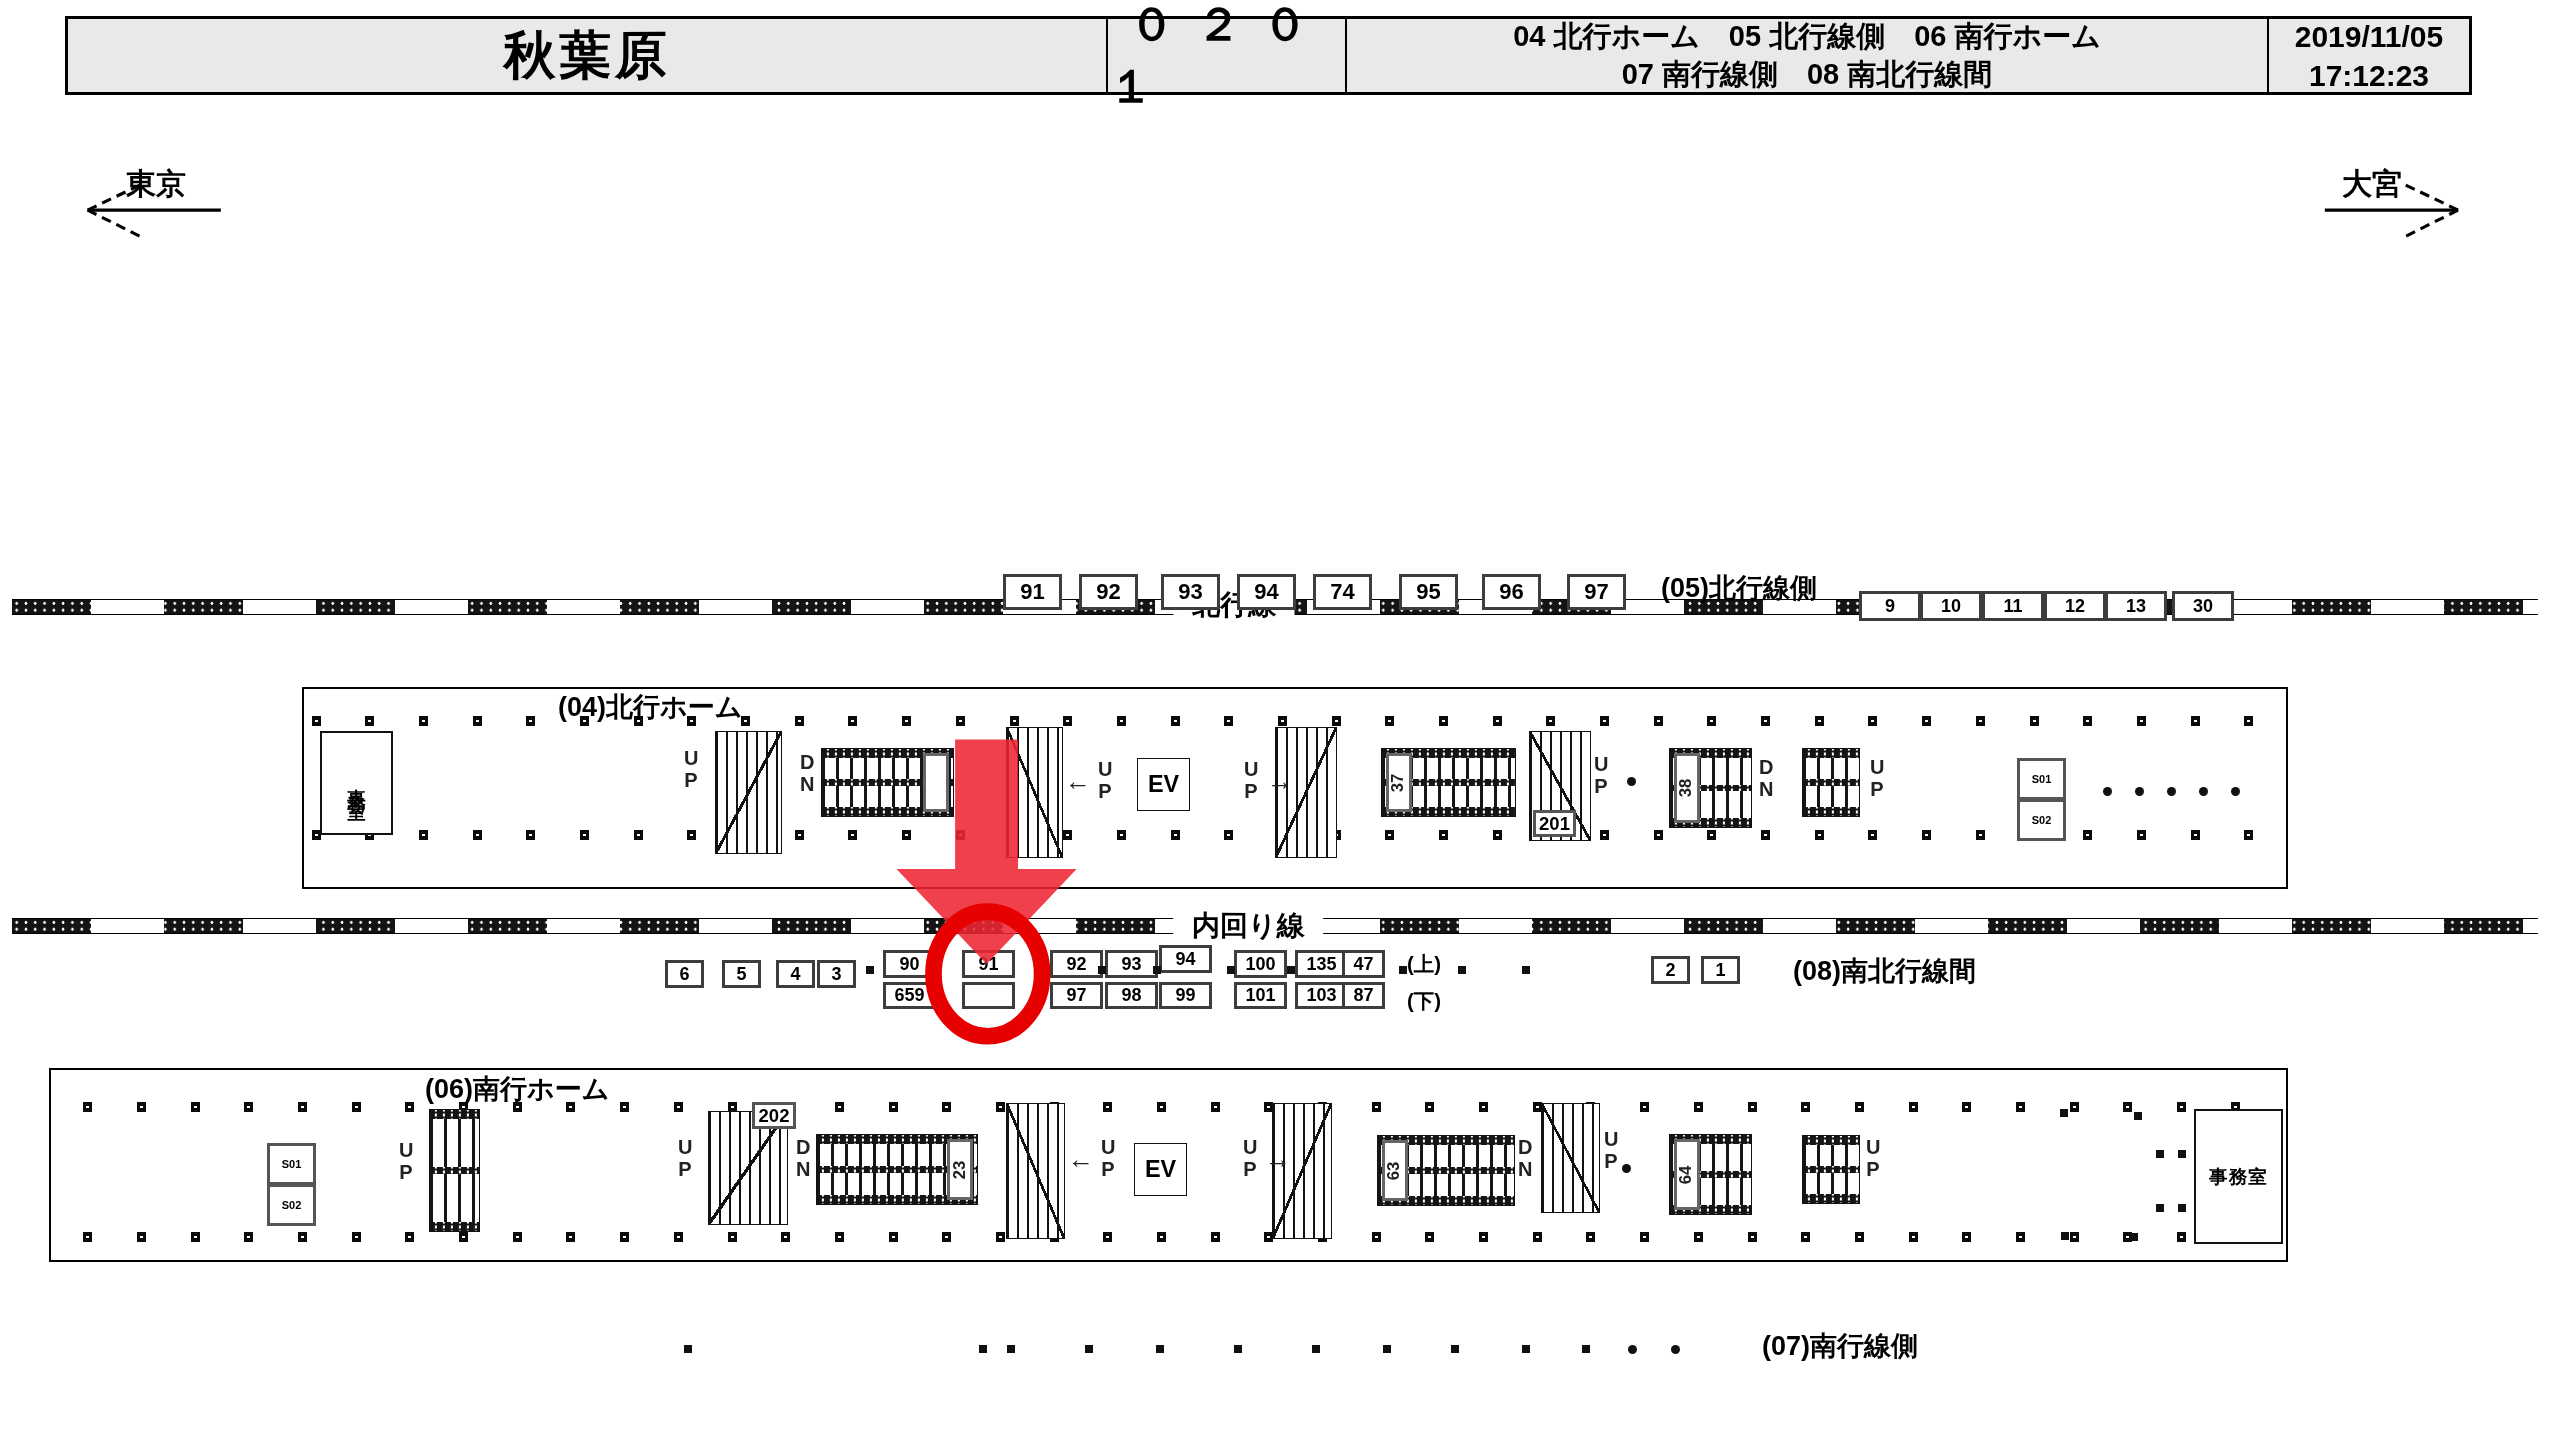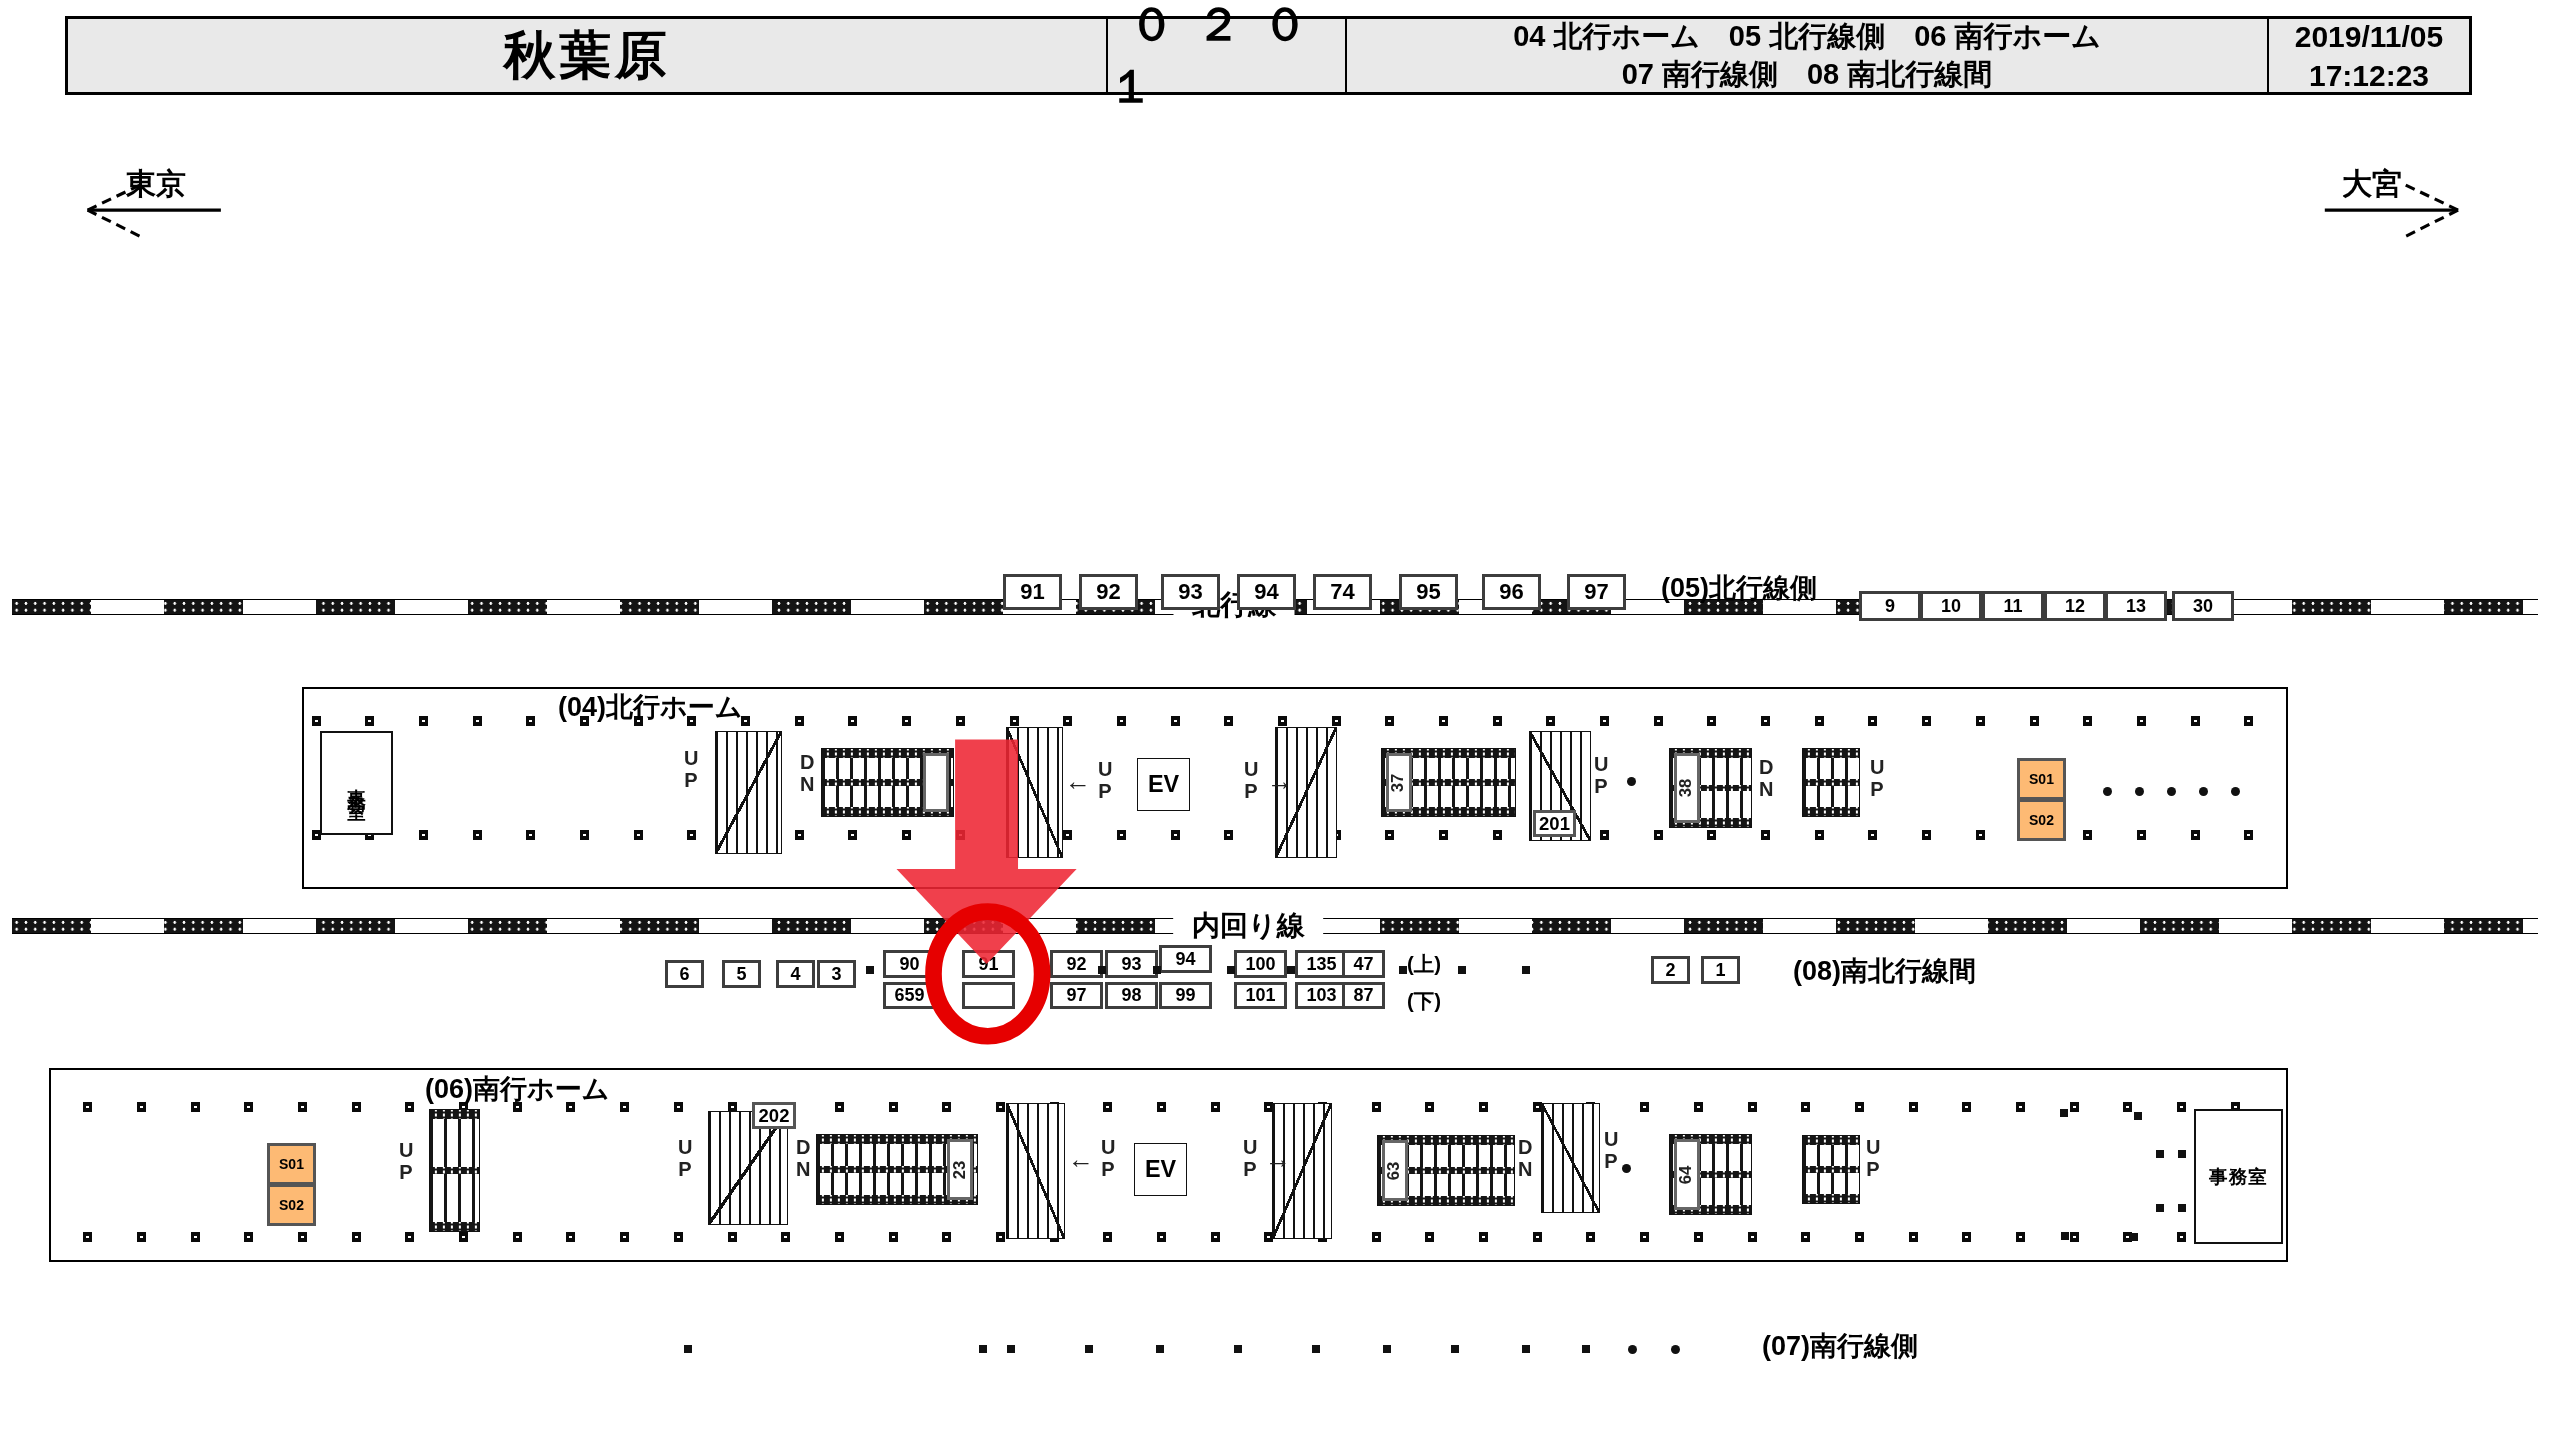--- a/index.html
+++ b/index.html
@@ -54,22 +54,22 @@
   .esc .steps{flex:1;background:repeating-linear-gradient(90deg,#151515 0 3.1px,transparent 3.1px 14px);}
   .numbox{position:absolute;top:4.3px;bottom:4.3px;width:26px;background:#fff;border:3.7px solid #666;
           display:flex;align-items:center;justify-content:center;z-index:4;box-sizing:border-box;}
   .numbox span{transform:rotate(-90deg);font-size:16.7px;font-weight:bold;color:#222;}
   .numplate{position:absolute;border:3.7px solid #555;background:#fff;display:flex;align-items:center;
             justify-content:center;font-size:18.5px;font-weight:bold;z-index:4;box-sizing:border-box;}
   .ev{position:absolute;border:1.9px solid #111;background:#fff;display:flex;align-items:center;
       justify-content:center;font-size:23.4px;font-weight:bold;z-index:3;box-sizing:border-box;}
   .sunit{position:absolute;width:49px;height:83px;background:#555;border:3.7px solid #555;
          display:flex;flex-direction:column;gap:5px;z-index:3;box-sizing:border-box;}
-  .sunit div{flex:1;background:#fdba74;display:flex;align-items:center;justify-content:center;
-             font-size:14px;font-weight:bold;}
+  .sunit div{flex:1;background:#ffffff;display:flex;align-items:center;justify-content:center;
+             font-size:11px;font-weight:bold;}
   .vlabel{position:absolute;width:1.25ch;font-size:20px;font-weight:bold;line-height:1.08;
           word-break:break-all;text-align:center;color:#222;z-index:4;}
   .hlabel{position:absolute;font-size:26px;font-weight:bold;color:#222;z-index:4;line-height:1;}
 
   
   .cam{position:absolute;background:#fff;border:3.7px solid #3d3d3d;box-sizing:border-box;
        display:flex;align-items:center;justify-content:center;font-weight:bold;font-size:22px;z-index:3;}
   .cam.small{border-width:3.1px;font-size:18px;}
   .updown{position:absolute;font-size:20.4px;font-weight:bold;z-index:3;}
 

